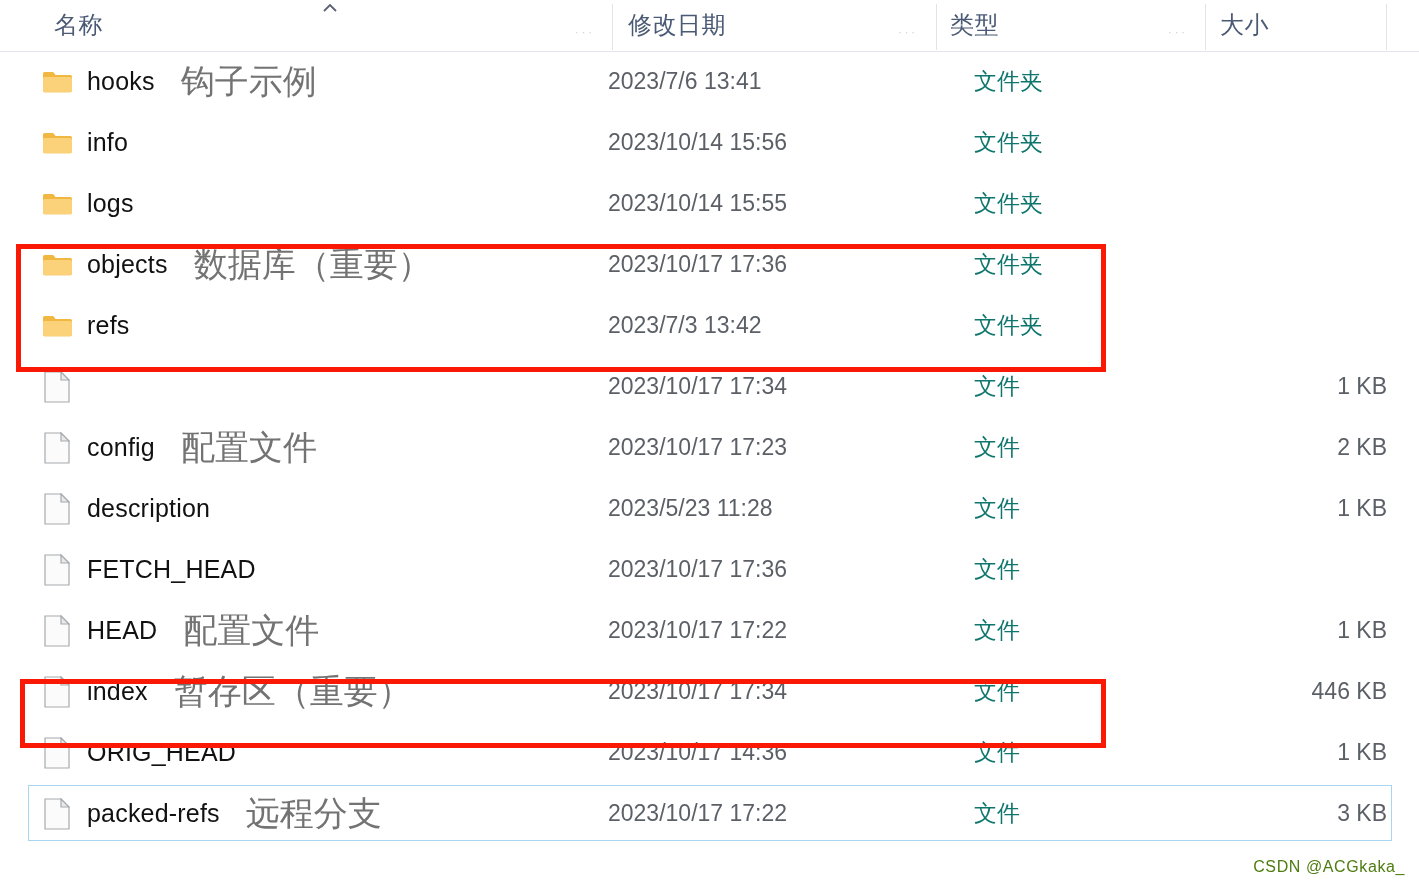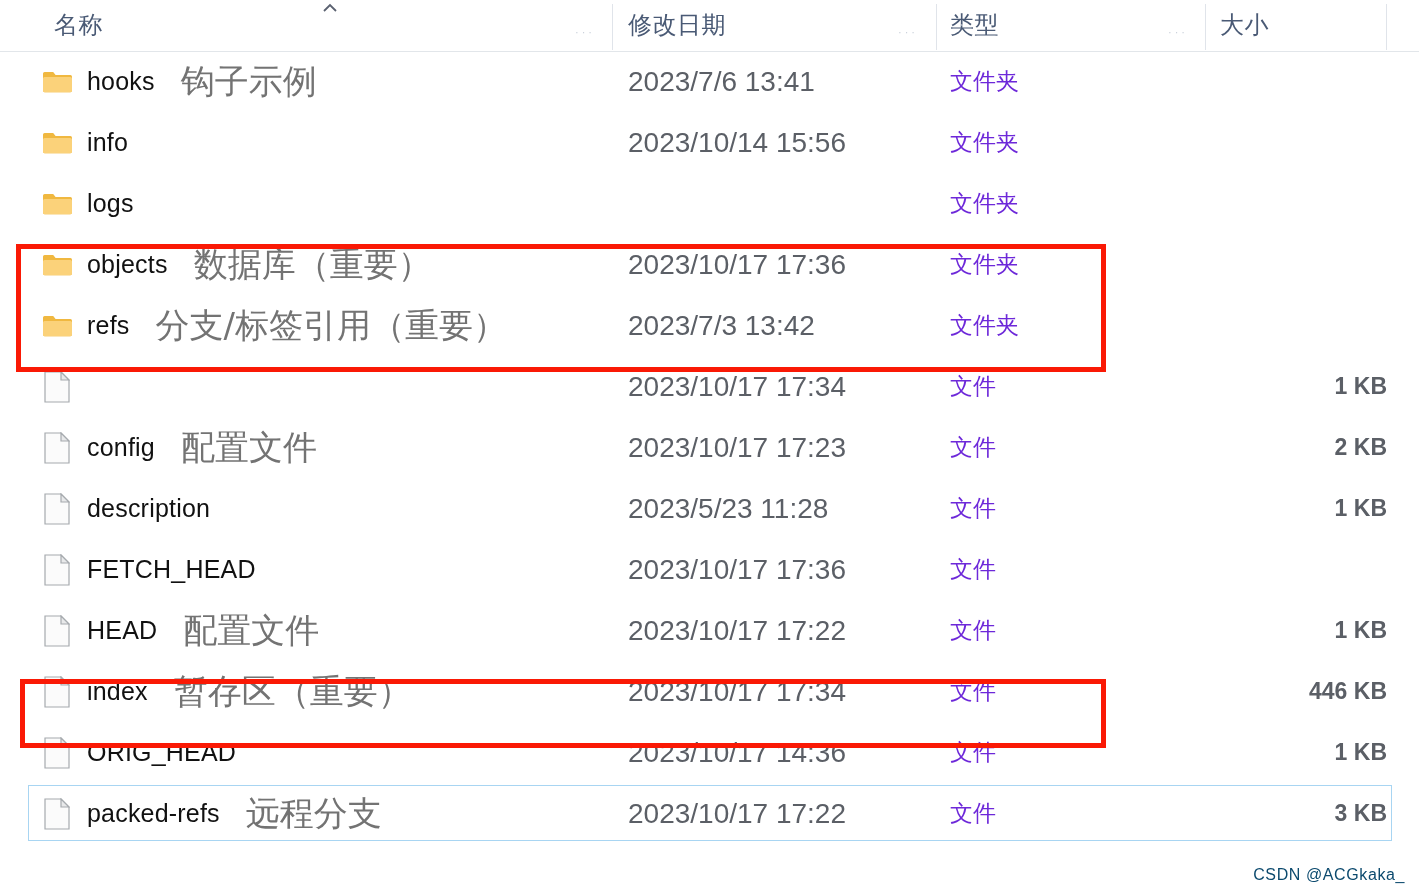--- a/index.html
+++ b/index.html
@@ -95,23 +95,23 @@
     box-sizing: border-box;
   }
   .cell {
     position: absolute;
     display: flex;
     align-items: center;
     height: 61px;
     top: 0;
   }
   .c-name  { left: 40px; }
-  .c-date  { left: 628px; font-size: 28px; color: #5b5f66; }
-  .c-type  { left: 950px; font-size: 23px; color: #6d28d9; }
-  .c-size  { left: 1215px; width: 172px; justify-content: flex-end; font-size: 23px; color: #5b5f66; font-weight: bold; }
+  .c-date  { left: 608px; font-size: 23px; color: #5b5f66; }
+  .c-type  { left: 974px; font-size: 23px; color: #0f766e; }
+  .c-size  { left: 1215px; width: 172px; justify-content: flex-end; font-size: 23px; color: #5b5f66; }
 
   .icon-wrap {
     width: 34px;
     height: 32px;
     margin-right: 13px;
     flex: 0 0 auto;
     display: flex;
     align-items: center;
     justify-content: center;
   }
@@ -148,23 +148,23 @@
     left: 20px;
     top: 679px;
     width: 1086px;
     height: 69px;
   }
 
   
   #watermark {
     position: absolute;
     right: 14px;
-    bottom: 6px;
+    bottom: 14px;
     font-size: 16px;
-    color: #0c4a6e;
+    color: #4d7c0f;
     letter-spacing: 0.6px;
     font-family: "Liberation Sans", sans-serif;
   }
 </style>
 </head>
 <body>
 
 <div id="explorer">
 
   <div id="header-row">
@@ -231,20 +231,21 @@
       <div class="row">
         <div class="cell c-name">
           <span class="icon-wrap">
             <svg width="31" height="25" viewBox="0 0 31 25" aria-hidden="true">
               <path d="M1 4.5 A1.6 1.6 0 0 1 2.6 2.9 H11.2 L13.6 6.1 H28.4 A1.6 1.6 0 0 1 30 7.7 V21.6 A1.6 1.6 0 0 1 28.4 23.2 H2.6 A1.6 1.6 0 0 1 1 21.6 Z" fill="#f0b840"></path>
               <path d="M1 9.6 A1.6 1.6 0 0 1 2.6 8 H28.4 A1.6 1.6 0 0 1 30 9.6 V21.6 A1.6 1.6 0 0 1 28.4 23.2 H2.6 A1.6 1.6 0 0 1 1 21.6 Z" fill="#fbd27a"></path>
             </svg>
           </span>
           <span class="fname">logs</span>
         </div>
+        <div class="cell c-date">2023/10/14 15:55</div>
         <div class="cell c-type">文件夹</div>
         <div class="cell c-size"></div>
       </div>
       <div class="row">
         <div class="cell c-name">
           <span class="icon-wrap">
             <svg width="31" height="25" viewBox="0 0 31 25" aria-hidden="true">
               <path d="M1 4.5 A1.6 1.6 0 0 1 2.6 2.9 H11.2 L13.6 6.1 H28.4 A1.6 1.6 0 0 1 30 7.7 V21.6 A1.6 1.6 0 0 1 28.4 23.2 H2.6 A1.6 1.6 0 0 1 1 21.6 Z" fill="#f0b840"></path>
               <path d="M1 9.6 A1.6 1.6 0 0 1 2.6 8 H28.4 A1.6 1.6 0 0 1 30 9.6 V21.6 A1.6 1.6 0 0 1 28.4 23.2 H2.6 A1.6 1.6 0 0 1 1 21.6 Z" fill="#fbd27a"></path>
             </svg>
@@ -258,21 +259,20 @@
       </div>
       <div class="row">
         <div class="cell c-name">
           <span class="icon-wrap">
             <svg width="31" height="25" viewBox="0 0 31 25" aria-hidden="true">
               <path d="M1 4.5 A1.6 1.6 0 0 1 2.6 2.9 H11.2 L13.6 6.1 H28.4 A1.6 1.6 0 0 1 30 7.7 V21.6 A1.6 1.6 0 0 1 28.4 23.2 H2.6 A1.6 1.6 0 0 1 1 21.6 Z" fill="#f0b840"></path>
               <path d="M1 9.6 A1.6 1.6 0 0 1 2.6 8 H28.4 A1.6 1.6 0 0 1 30 9.6 V21.6 A1.6 1.6 0 0 1 28.4 23.2 H2.6 A1.6 1.6 0 0 1 1 21.6 Z" fill="#fbd27a"></path>
             </svg>
           </span>
           <span class="fname">refs</span>
-          <span class="annot">分支/标签引用（重要）</span>
         </div>
         <div class="cell c-date">2023/7/3 13:42</div>
         <div class="cell c-type">文件夹</div>
         <div class="cell c-size"></div>
       </div>
       <div class="row">
         <div class="cell c-name">
           <span class="icon-wrap">
             <svg width="26" height="32" viewBox="0 0 26 32" aria-hidden="true">
               <path d="M1 1 H17 L25 9 V31 H1 Z" fill="#fbfbfb" stroke="#a6aaae" stroke-width="1.2" stroke-linejoin="miter"></path>

